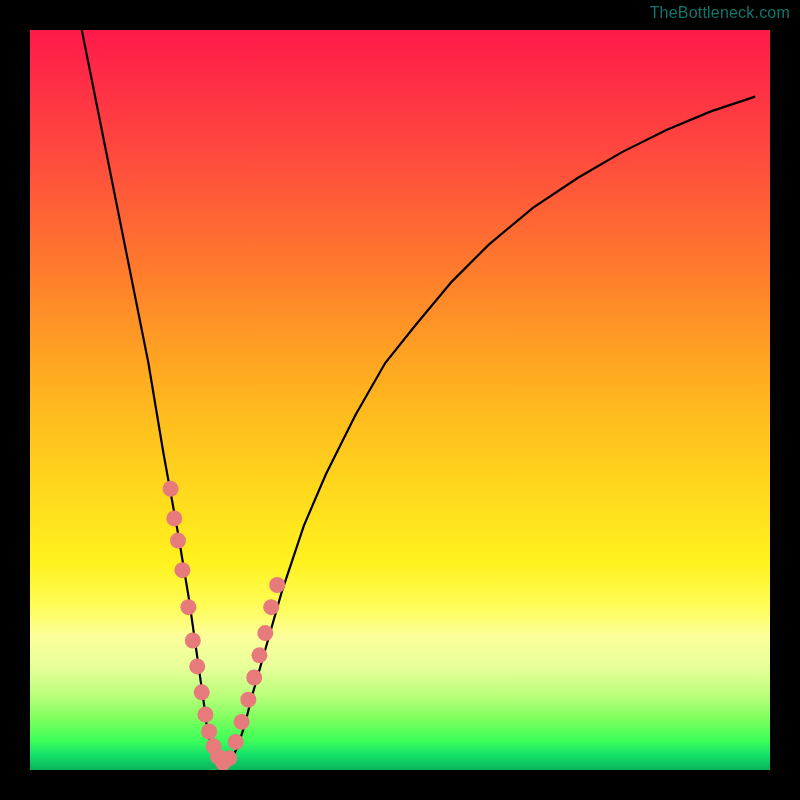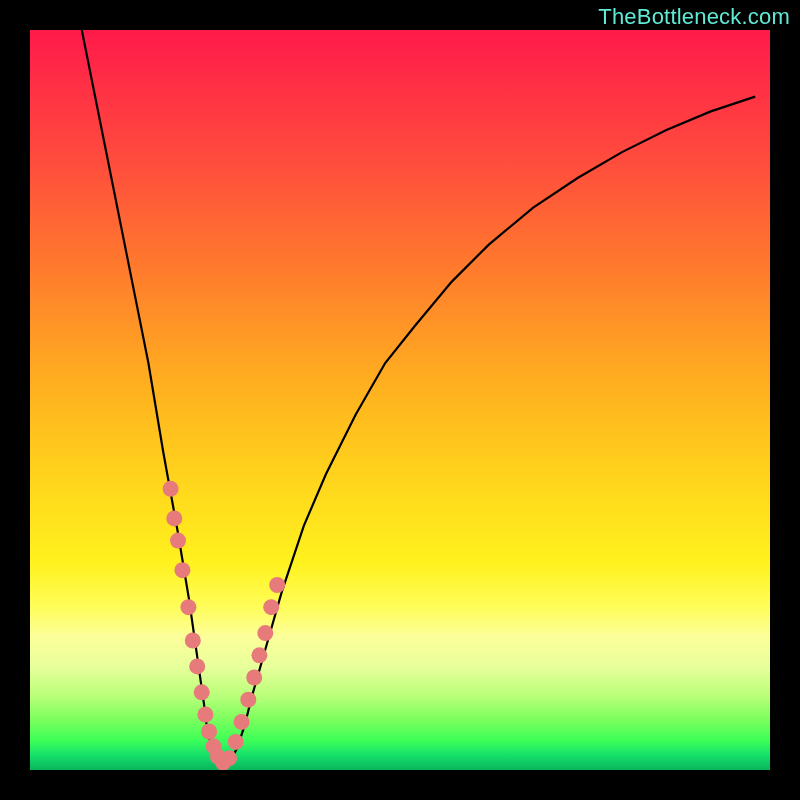--- a/index.html
+++ b/index.html
@@ -30,22 +30,22 @@
       #7fff5e 93%,
       #3dff58 96%,
       #16e06a 98%,
       #08b55b 100%);
   }
   .watermark {
     position: absolute;
     top: 4px;
     right: 10px;
     font-family: Arial, Helvetica, sans-serif;
-    font-size: 22px;
-    color: #5eead4;
+    font-size: 16px;
+    color: #0f766e;
     font-weight: 500;
     letter-spacing: 0.2px;
   }
   svg.chart {
     position: absolute;
     left: 30px;
     top: 30px;
     width: 740px;
     height: 740px;
   }

